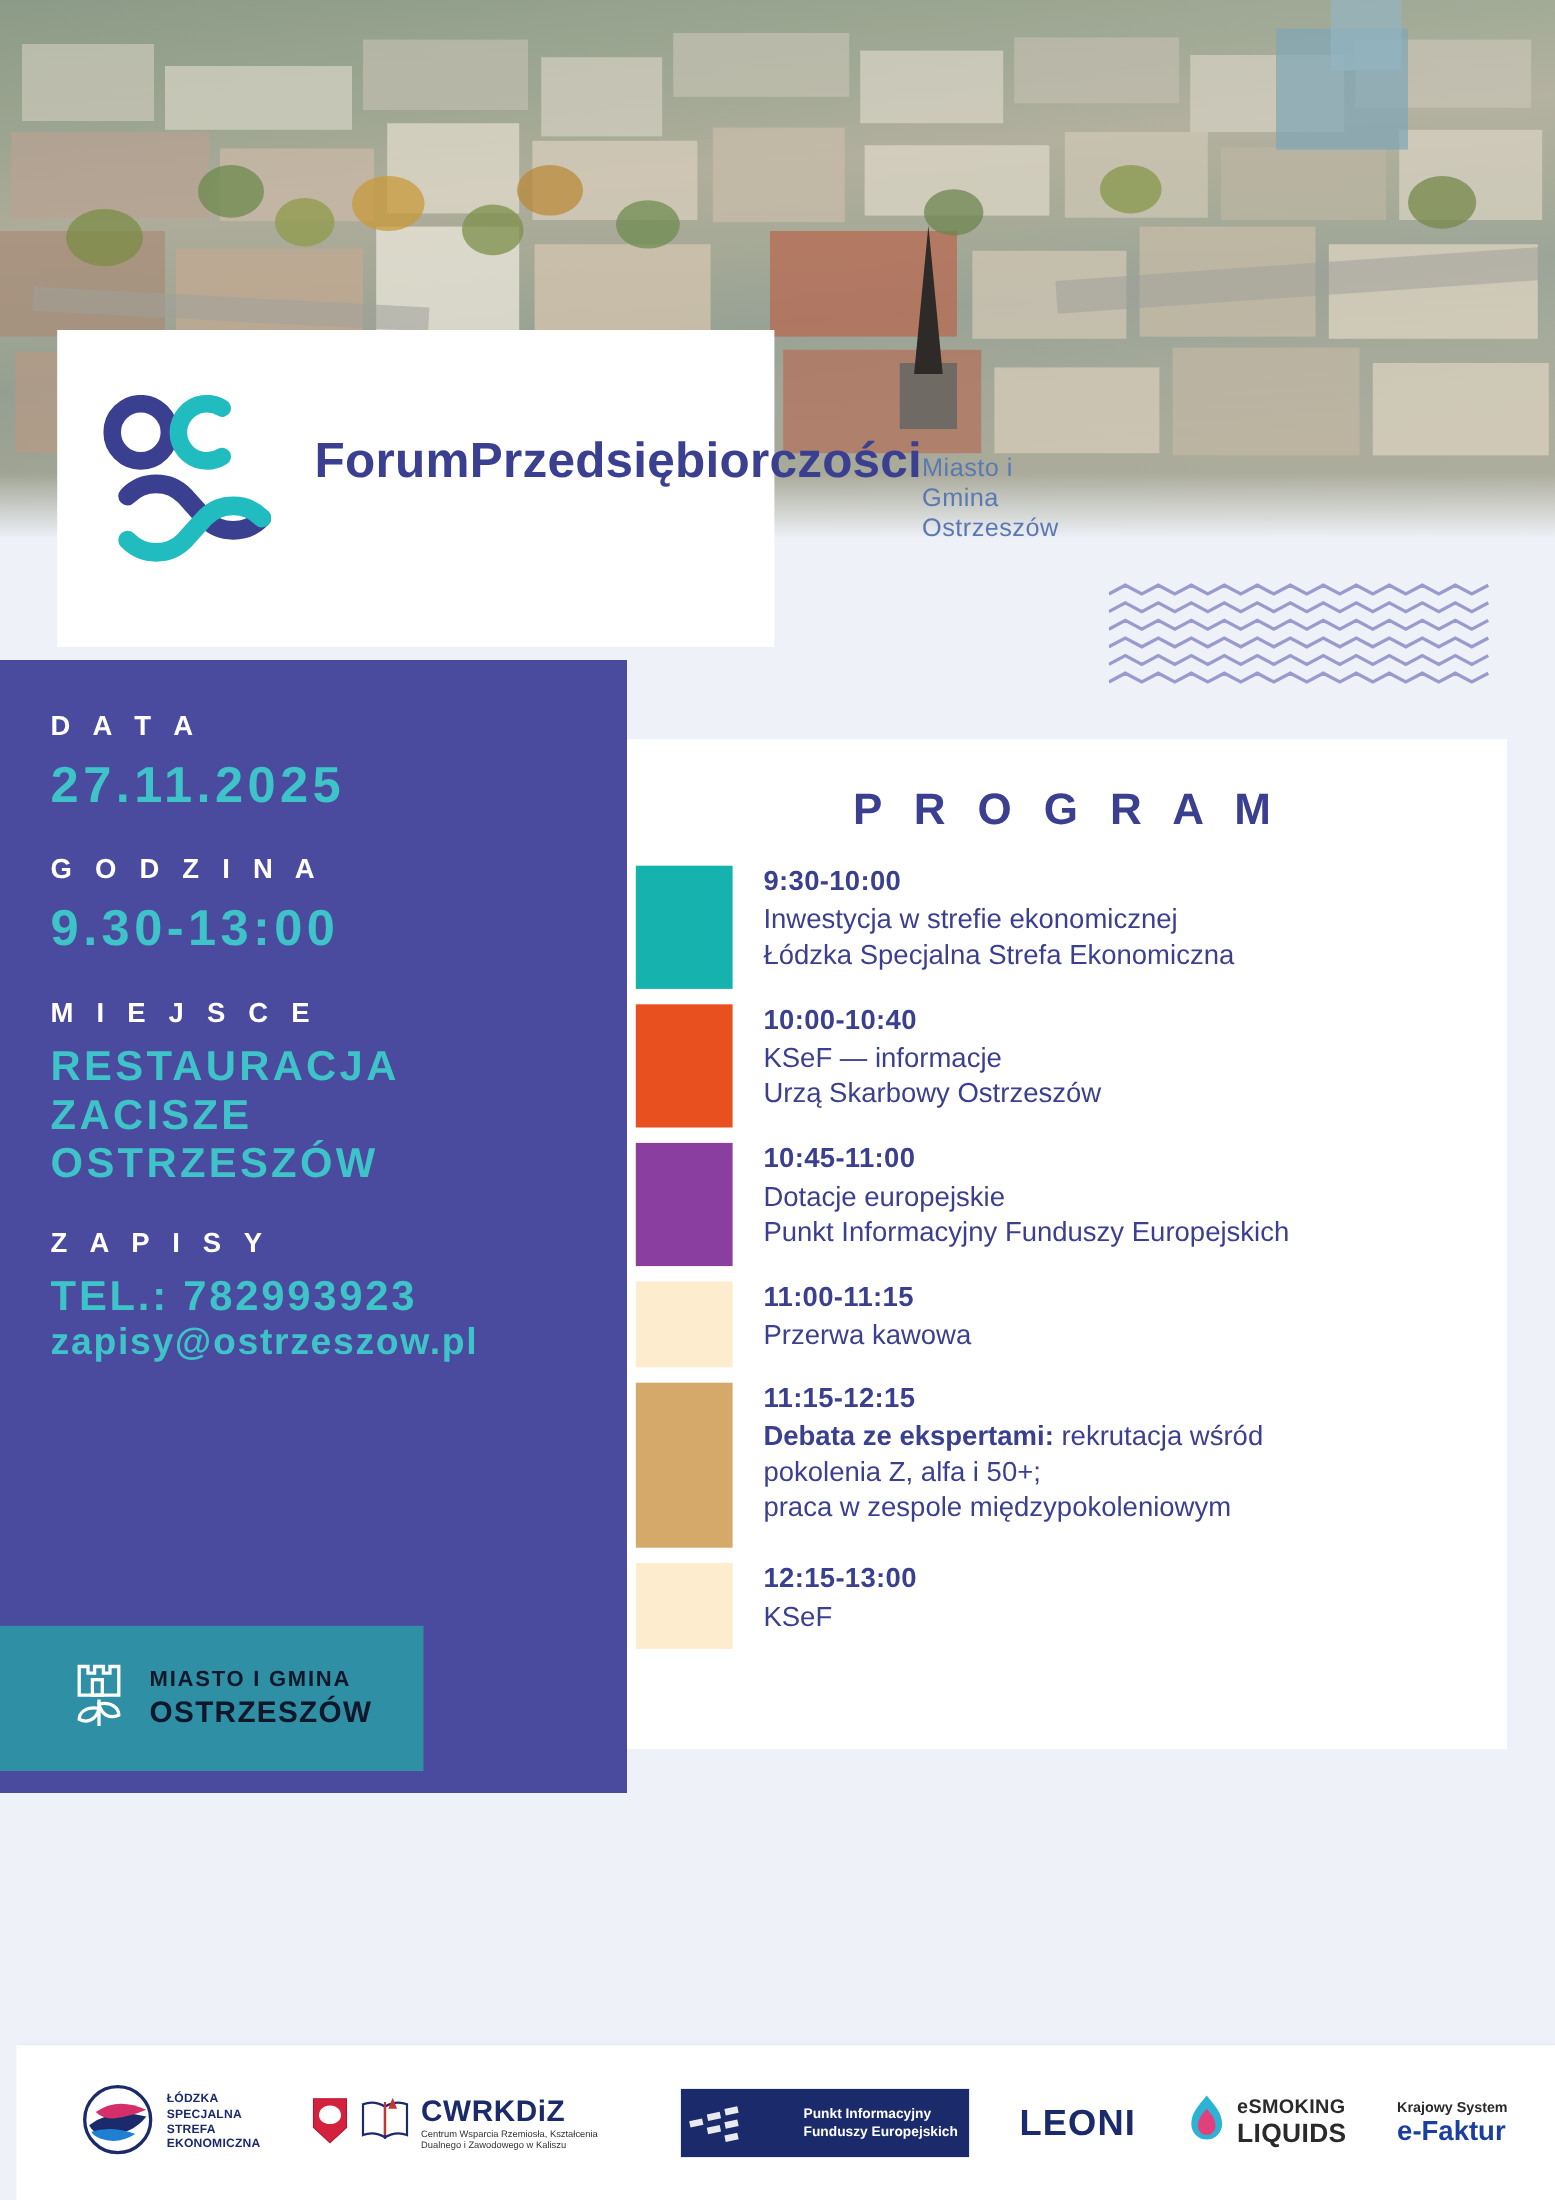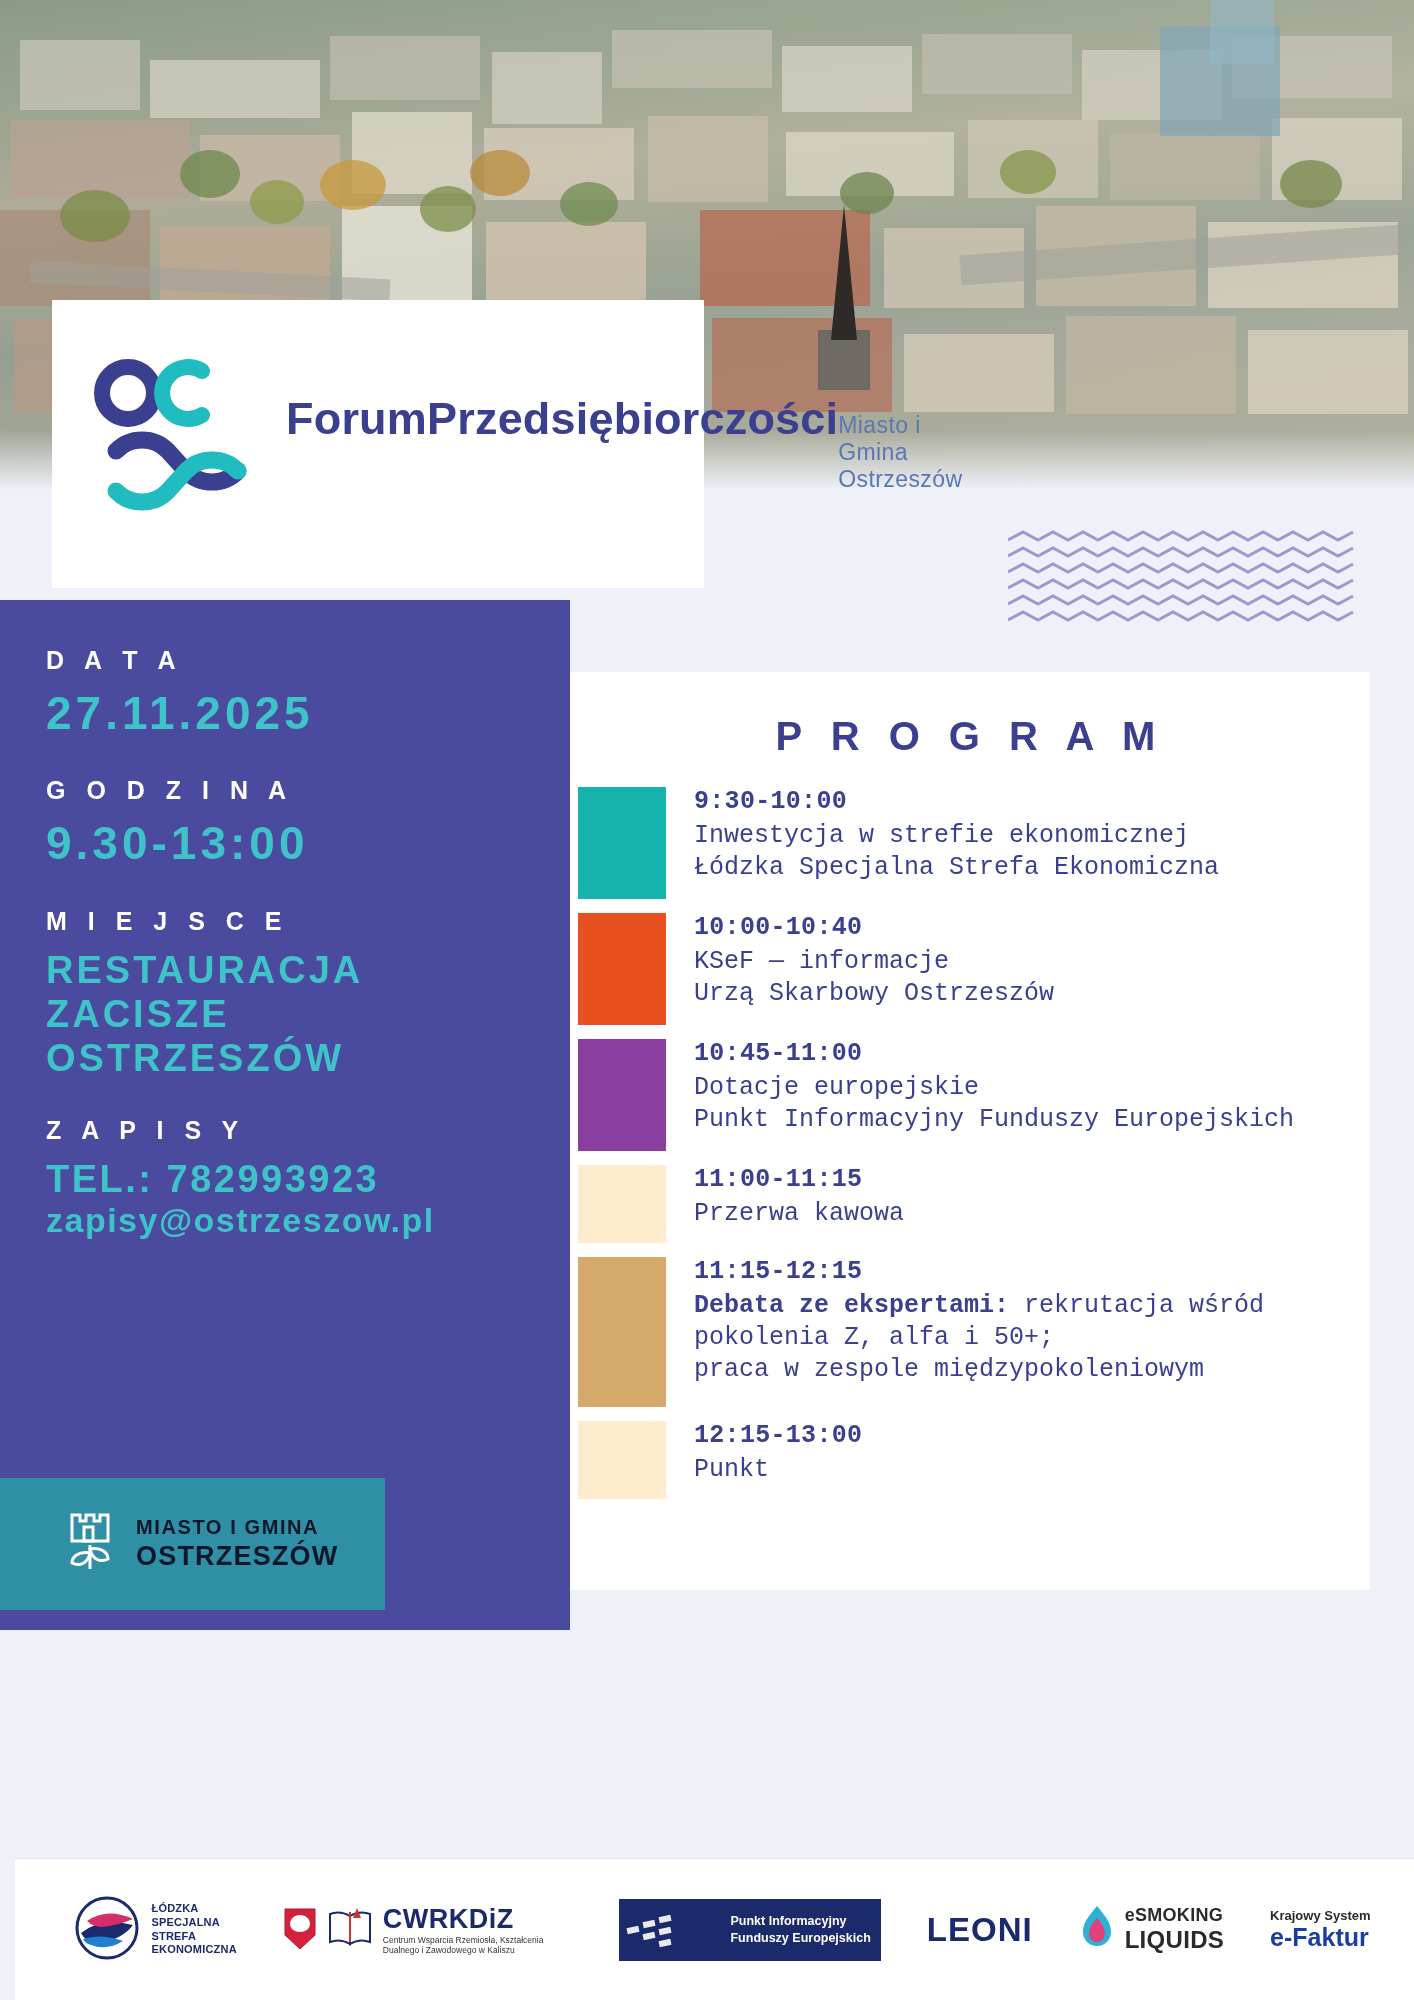--- a/index.html
+++ b/index.html
@@ -155,21 +155,21 @@
     display: flex;
     align-items: stretch;
     margin-bottom: 14px;
   }
   .swatch {
     flex: 0 0 auto;
     width: 88px;
     margin-left: 8px;
     margin-right: 28px;
   }
-  .itxt { flex: 1 1 auto; padding-right: 2px; font-family: Liberation Mono, monospace; }
+  .itxt { flex: 1 1 auto; padding-right: 2px; }
   .itime {
     font-size: 25px;
     font-weight: 700;
     color: #3b3f8f;
     margin-bottom: 4px;
     letter-spacing: .3px;
   }
   .iline {
     font-size: 25px;
     color: #3b3f8f;
@@ -395,21 +395,21 @@
           <div class="iline"><b>Debata ze ekspertami:</b><span> rekrutacja wśród</span></div>
           <div class="iline">pokolenia Z, alfa i 50+;</div>
           <div class="iline">praca w zespole międzypokoleniowym</div>
         </div>
       </div>
 
       <div class="item">
         <div class="swatch" style="height:78px;background:#fdeccd;"></div>
         <div class="itxt">
           <div class="itime">12:15-13:00</div>
-          <div class="iline">Punkt</div>
+          <div class="iline">KSeF</div>
         </div>
       </div>
 
     </div>
   </div>
 
   <div class="footer">
 
     <div class="f-item">
       <div>

